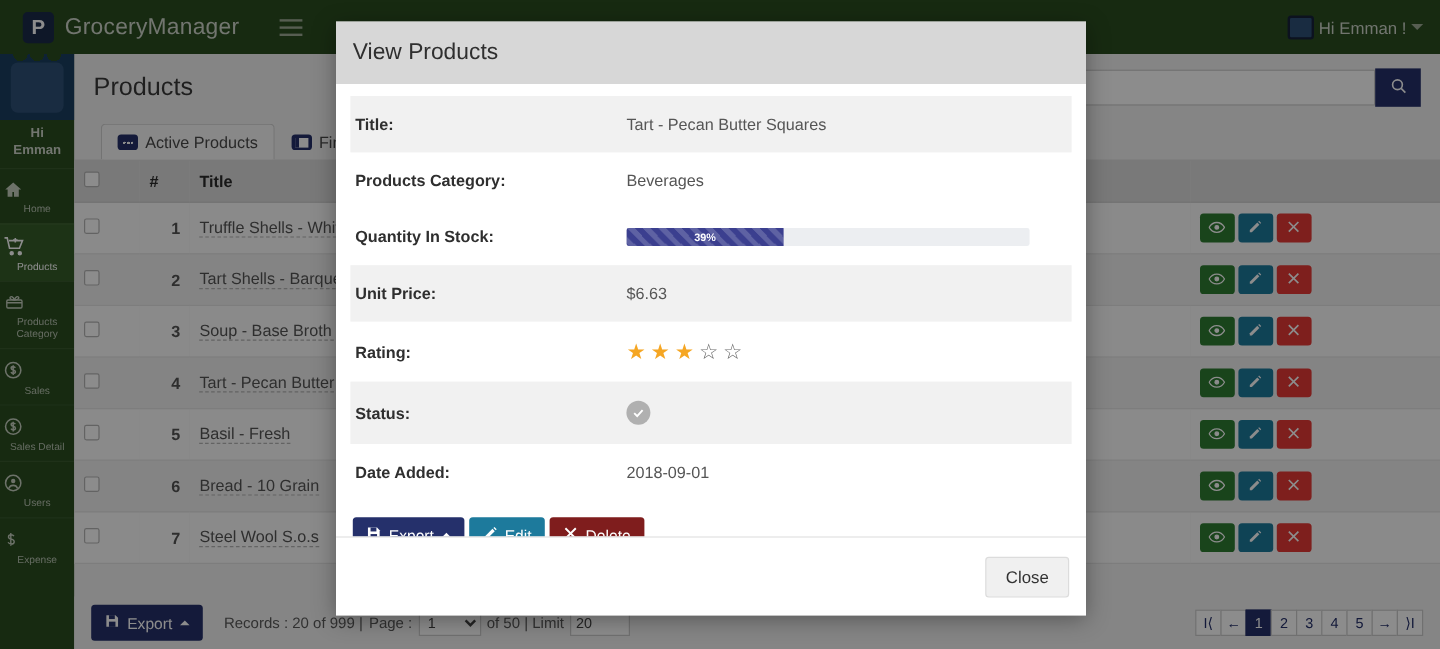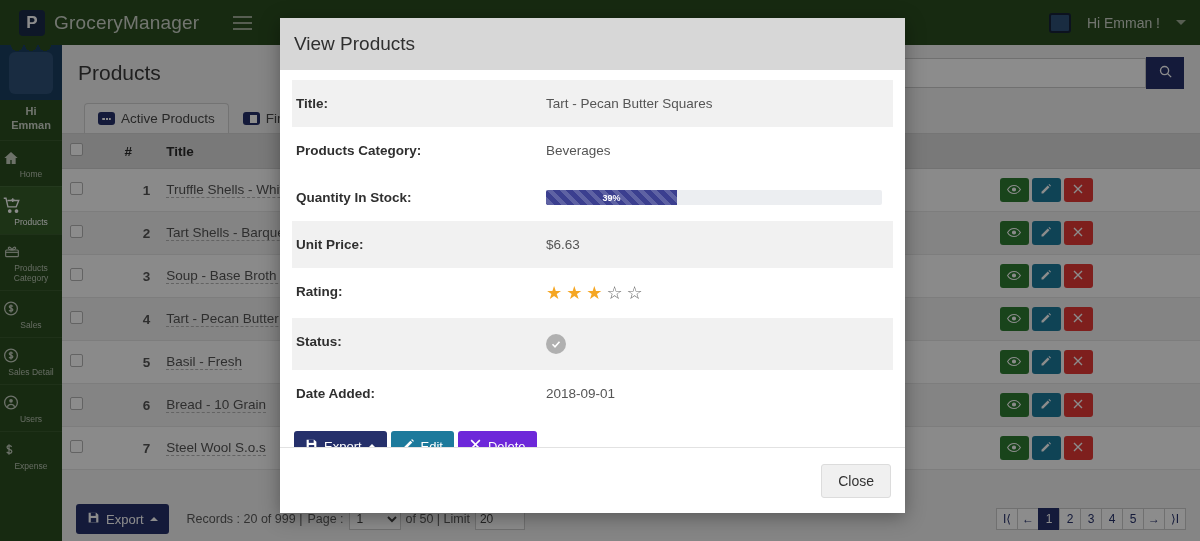--- a/index.html
+++ b/index.html
@@ -25,21 +25,21 @@
     color: #ffffff; font-size: 17px; font-weight: bold;
     display: flex; align-items: center; justify-content: center;
   }
   .brand-name {
     margin-left: 9px; color: #cfd6cb; font-size: 19px; letter-spacing: .2px;
   }
   .hamburger { margin-left: 34px; display: flex; flex-direction: column; gap: 4px; cursor: pointer; }
   .hamburger i { display: block; width: 19px; height: 2px; background: #9eab96; }
   .topbar-right {
     margin-left: auto; margin-right: 14px;
-    display: flex; align-items: center; gap: 16px; justify-content: flex-end;
+    display: flex; align-items: center; gap: 4px; justify-content: flex-end;
   }
   .avatar-sm {
     width: 22px; height: 20px; border-radius: 3px;
     background: #2e5177; border: 2px solid #16223a;
   }
   .greet { color: #cfd6cb; font-size: 14px; }
   .caret-down {
     width: 0; height: 0; border-left: 5px solid transparent;
     border-right: 5px solid transparent; border-top: 5px solid #9eab96;
   }
@@ -156,21 +156,21 @@
 
   
   .modal {
     position:absolute; top:18px; left:280px; width:625px; height: 495px;
     background:#ffffff; box-shadow: 0 4px 18px rgba(0,0,0,.35);
     display:flex; flex-direction:column;
   }
   .modal-head { height: 52px; background:#d7d7d7; display:flex; align-items:center; padding: 0 14px; }
   .modal-title { font-size: 19px; color:#2f2f2f; }
   .modal-body { flex: 1; padding: 10px 12px 0; overflow:hidden; }
-  .drow { display:flex; min-height: 37px; padding: 16px 2px; gap: 24px; }
+  .drow { display:flex; align-items:center; min-height: 37px; padding: 16px 2px; }
   .drow.alt { background:#f1f1f1; }
   .dlabel { width: 228px; font-size: 13.5px; font-weight: bold; color:#2f2f2f; padding-left: 2px;}
   .dvalue { flex:1; font-size: 13.5px; color:#555; }
   .drow.tall { min-height: 50px; }
 
   .progress-outer { width: 336px; height: 15px; background:#eceef1; border-radius:2px; overflow:hidden; }
   .progress-inner {
     height:100%; background-color:#3b3f8f;
     background-image: linear-gradient(45deg, rgba(255,255,255,.18) 25%, transparent 25%,
       transparent 50%, rgba(255,255,255,.18) 50%, rgba(255,255,255,.18) 75%, transparent 75%, transparent);
@@ -184,21 +184,21 @@
 
   .status-ok { width:20px; height:20px; border-radius:50%; background:#b0b0b0;
                display:flex; align-items:center; justify-content:center; }
 
   .modal-actions { display:flex; gap:4px; padding: 14px 2px 16px; }
   .mbtn { display:flex; align-items:center; gap:6px; border:none; border-radius:3px;
           color:#fff; font-size:13px; padding: 7px 11px; cursor:pointer;
           font-family:"Liberation Sans", sans-serif; }
   .mbtn-export { background:#25306b; }
   .mbtn-edit { background:#1d7a9c; }
-  .mbtn-del { background:#6d28d9; }
+  .mbtn-del { background:#7f1d1d; }
 
   .modal-foot { height: 66px; border-top:1px solid #e2e2e2; display:flex; align-items:center;
                 justify-content:flex-end; padding: 0 14px; }
   .btn-close { background:#f0f0f0; border:1px solid #dcdcdc; border-radius:3px;
                font-size:14px; color:#333; padding: 8px 16px; cursor:pointer;
                font-family:"Liberation Sans", sans-serif; }
 </style>
 </head>
 <body>
 

